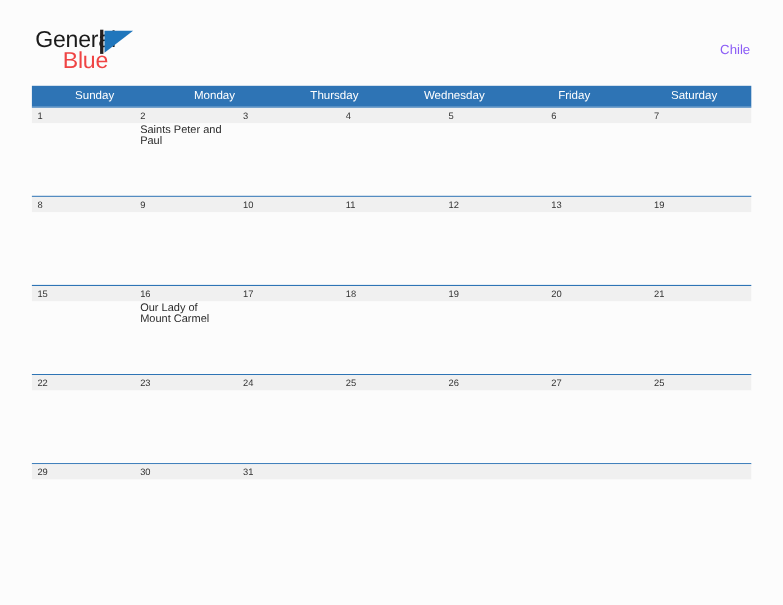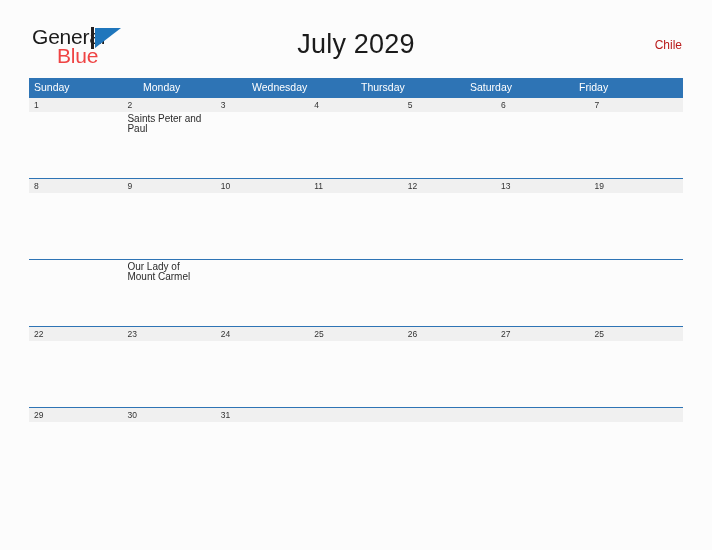--- a/index.html
+++ b/index.html
@@ -84,34 +84,35 @@
     font-weight: normal;
     letter-spacing: 0.2px;
     line-height: 32px;
   }
 
   .cal-region {
     position: absolute;
     right: 1px;
     top: 16px;
     font-size: 12px;
-    color: #b91c1c;
+    color: #8b5cf6;
     line-height: 15px;
   }
 
   
   .calendar {
     margin: 10px 29px 0 29px;
     width: 654px;
   }
 
   .weekday-row {
     display: flex;
     background: #2e74b5;
     height: 19px;
+    text-align: center;
   }
   .weekday {
     flex: 1 1 0;
     color: #ffffff;
     font-size: 10.5px;
     line-height: 19px;
     padding-left: 5px;
     box-sizing: border-box;
     white-space: nowrap;
     overflow: hidden;
@@ -168,35 +169,34 @@
 
   <div class="topbar">
 
     <div class="logo">
       <span class="logo-general">General</span>
       <span class="logo-bar"></span>
       <span class="logo-tri"></span>
       <span class="logo-blue">Blue</span>
     </div>
 
-    <div class="cal-title">July 2029</div>
 
     <div class="cal-region">Chile</div>
 
   </div>
 
   <div class="calendar">
 
     <div class="weekday-row">
       <div class="weekday">Sunday</div>
       <div class="weekday">Monday</div>
+      <div class="weekday">Thursday</div>
       <div class="weekday">Wednesday</div>
-      <div class="weekday">Thursday</div>
+      <div class="weekday">Friday</div>
       <div class="weekday">Saturday</div>
-      <div class="weekday">Friday</div>
     </div>
 
     <div class="week">
       <div class="week-sep"></div>
       <div class="date-band">
         <div class="date-cell">1</div>
         <div class="date-cell">2</div>
         <div class="date-cell">3</div>
         <div class="date-cell">4</div>
         <div class="date-cell">5</div>
@@ -259,20 +259,29 @@
             <div class="event-text"></div>
           </div>
         <div class="event-cell">
             <div class="event-text"></div>
           </div>
       </div>
     </div>
 
     <div class="week">
       <div class="week-sep"></div>
+      <div class="date-band">
+        <div class="date-cell">15</div>
+        <div class="date-cell">16</div>
+        <div class="date-cell">17</div>
+        <div class="date-cell">18</div>
+        <div class="date-cell">19</div>
+        <div class="date-cell">20</div>
+        <div class="date-cell">21</div>
+      </div>
       <div class="event-band">
         <div class="event-cell">
             <div class="event-text"></div>
           </div>
         <div class="event-cell">
             <div class="event-text">Our Lady of Mount Carmel</div>
           </div>
         <div class="event-cell">
             <div class="event-text"></div>
           </div>

